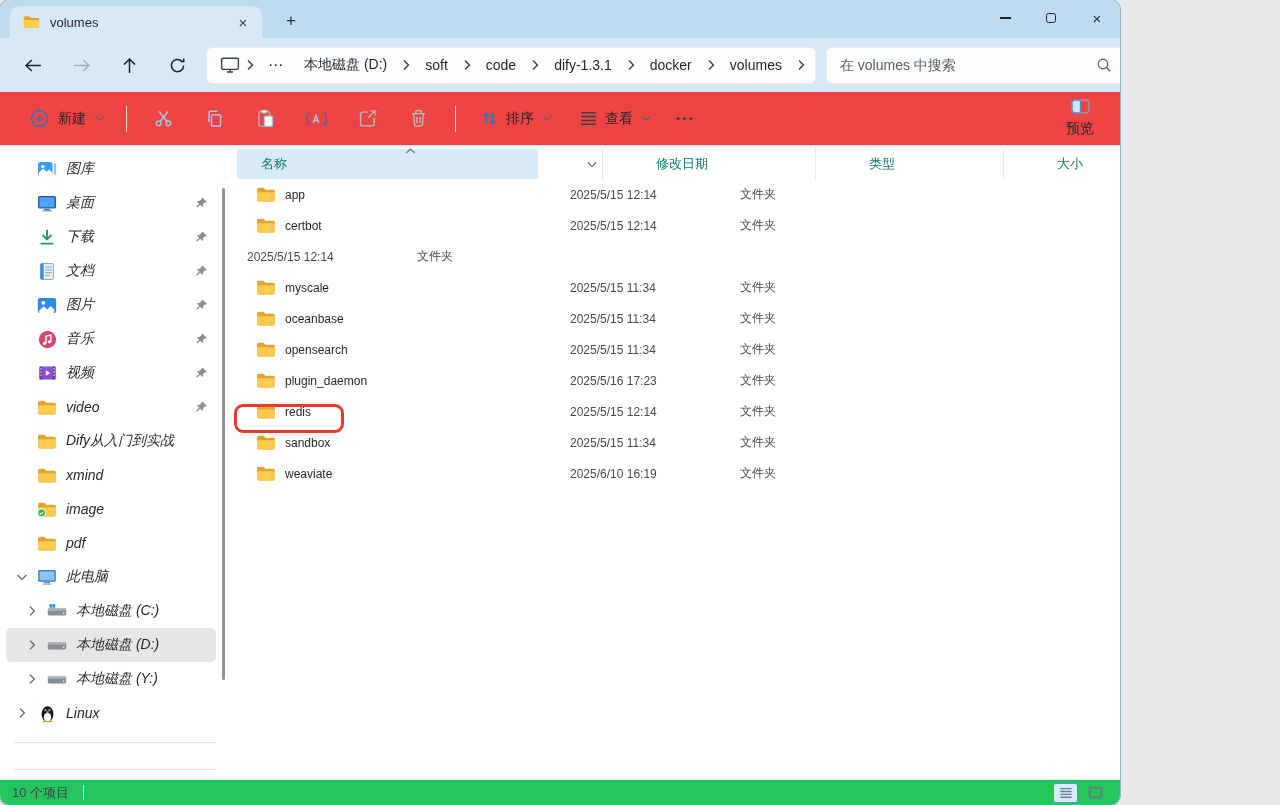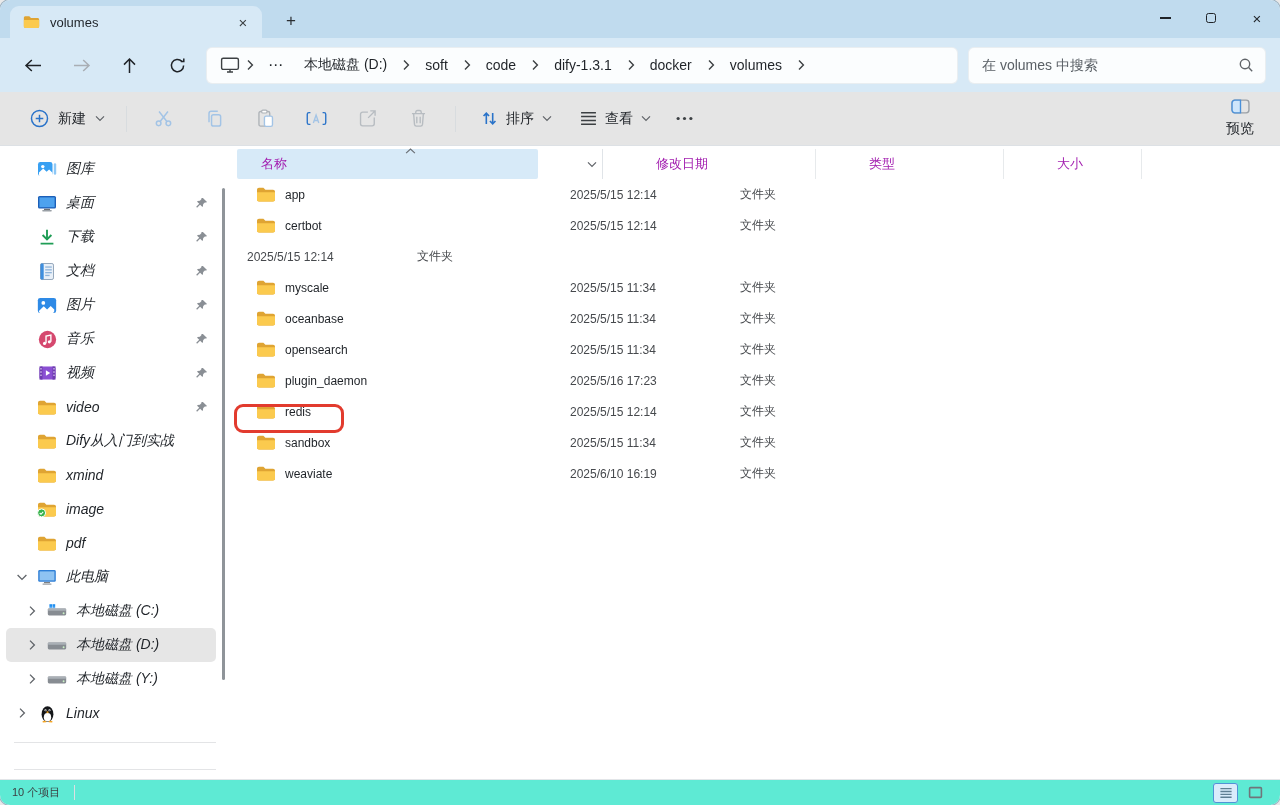--- a/index.html
+++ b/index.html
@@ -3,21 +3,21 @@
 <meta charset="utf-8">
 <style>
   * { box-sizing: border-box; margin: 0; padding: 0; }
   html,body { width:1280px; height:805px; }
   body {
     background:#e9e9e9;
     font-family:"Liberation Sans","DejaVu Sans",sans-serif;
     overflow:hidden;
   }
   .window{
-    width:1280px;height:805px;border-radius:10px;overflow:hidden;background:#fff;
+    width:1120px;height:805px;border-radius:10px;overflow:hidden;background:#fff;
     box-shadow:0 0 0 1px #9db3c2;display:flex;flex-direction:column;
   }
   .center{display:flex;align-items:center;justify-content:center;}
   .icn{display:inline-flex;align-items:center;justify-content:center;line-height:0;}
   .icn svg{display:block;}
 
   
   .tabbar{flex:0 0 38px;background:#c0dbee;display:flex;align-items:flex-end;}
   .tab{
     width:252px;height:32px;background:#d7e9f6;border-radius:9px 9px 0 0;margin-left:10px;
@@ -46,21 +46,21 @@
     flex:0 0 298px;height:37px;background:#fbfdfe;border-radius:6px;display:flex;align-items:center;
     padding:0 12px 0 14px;box-shadow:inset 0 0 0 1px rgba(80,110,130,.10);
   }
   .search input{
     flex:1;border:0;outline:0;background:transparent;font-size:14px;color:#1f2328;
     font-family:inherit;
   }
   .search input::placeholder{color:#5a6066;opacity:1;}
 
   
-  .toolbar{flex:0 0 50px;background:#e5e5e5;border-bottom:1px solid #dde1e5;display:flex;align-items:center;padding:0 18px 0 20px;}
+  .toolbar{flex:0 0 50px;background:#ef4444;border-bottom:1px solid #dde1e5;display:flex;align-items:center;padding:0 18px 0 20px;}
   .tb-new{display:flex;align-items:center;gap:9px;padding:7px 10px;border-radius:5px;font-size:14px;color:#1f2328;}
   .tb-sep{width:1px;height:26px;background:#d8dcdf;margin:0 11px;}
   .tb-ib{width:41px;height:36px;border-radius:5px;margin:0 5px;}
   .tb-txt{display:flex;align-items:center;gap:8px;font-size:14px;color:#1f2328;padding:7px 10px;border-radius:5px;margin:0 4px;}
   .tb-more{width:38px;height:36px;border-radius:5px;}
   .tb-spacer{flex:1;}
   .tb-preview{display:flex;align-items:center;gap:6px;font-size:14px;color:#1f2328;padding:7px 8px;border-radius:5px;flex-direction:column;}
 
   
   .content{flex:1;display:flex;min-height:0;background:#fff;position:relative;}
@@ -71,39 +71,39 @@
   .sb-exp{width:31px;flex:0 0 31px;display:flex;align-items:center;justify-content:center;color:#5f6368;}
   .sb-item.indent1 .sb-exp{margin-left:10px;}
   .sb-icon{width:20px;height:20px;margin-right:9px;flex:0 0 20px;}
   .sb-label{font-size:14px;color:#1f2328;white-space:nowrap;}
   .sb-pin{margin-left:auto;margin-right:8px;}
   .sb-divider{height:1px;background:#e3e4e6;margin:9px 14px;}
   .sb-divider.big{margin:12px 14px 26px 14px;}
   .sb-scrollbar{position:absolute;right:5px;top:42px;width:3px;height:492px;background:#8f9499;border-radius:2px;}
 
   .main{flex:1;padding:3px 0 0 7px;position:relative;}
-  .fl-header{display:flex;height:30px;align-items:stretch;font-size:13px;color:#a21caf;gap:43px;}
+  .fl-header{display:flex;height:30px;align-items:stretch;font-size:13px;color:#0f766e;gap:43px;}
   .fh-name{width:301px;background:#d7eaf8;display:flex;align-items:center;padding-left:24px;position:relative;border-radius:2px;}
   .fh-caret{position:absolute;top:-1px;left:168px;}
   .fh-drop{width:22px;border-right:1px solid #e0e4e8;}
   .fh-col{display:flex;align-items:center;padding-left:10px;border-right:1px solid #e7eaec;}
   .fh-date{width:170px;text-align:center;}
   .fh-type{width:145px;}
   .fh-size{width:95px;}
 
   .fl-row{display:flex;height:31px;align-items:center;font-size:12px;}
   .fr-name{width:323px;display:flex;align-items:center;padding-left:19px;gap:9px;position:relative;color:#1f2328;}
   .fr-icon{flex:0 0 20px;width:20px;height:17px;}
   .fr-hl{position:absolute;left:-3px;top:1px;height:29px;border:3px solid #e23b2e;border-radius:9px;pointer-events:none;}
   .fr-date{width:170px;padding-left:10px;color:#46494d;}
   .fr-type{width:145px;padding-left:10px;color:#46494d;}
   .fr-size{width:95px;padding-left:10px;color:#46494d;}
 
   
-  .statusbar{flex:0 0 26px;border-top:1px solid #e2e5e8;display:flex;align-items:center;padding:0 12px;font-size:11px;color:#3c4043;background:#5eead4;}
+  .statusbar{flex:0 0 26px;border-top:1px solid #e2e5e8;display:flex;align-items:center;padding:0 12px;font-size:13px;color:#3c4043;background:#22c55e;}
   .st-div{width:1px;height:15px;background:#dcdfe2;margin-left:14px;}
   .st-spacer{flex:1;}
   .vs-btn{width:25px;height:20px;border-radius:3px;margin-left:5px;}
   .vs-btn.selected{background:#d9ecfb;box-shadow:0 0 0 1px #4f94d6 inset;}
 </style>
 </head>
 <body>
 
 <div class="window">
 

